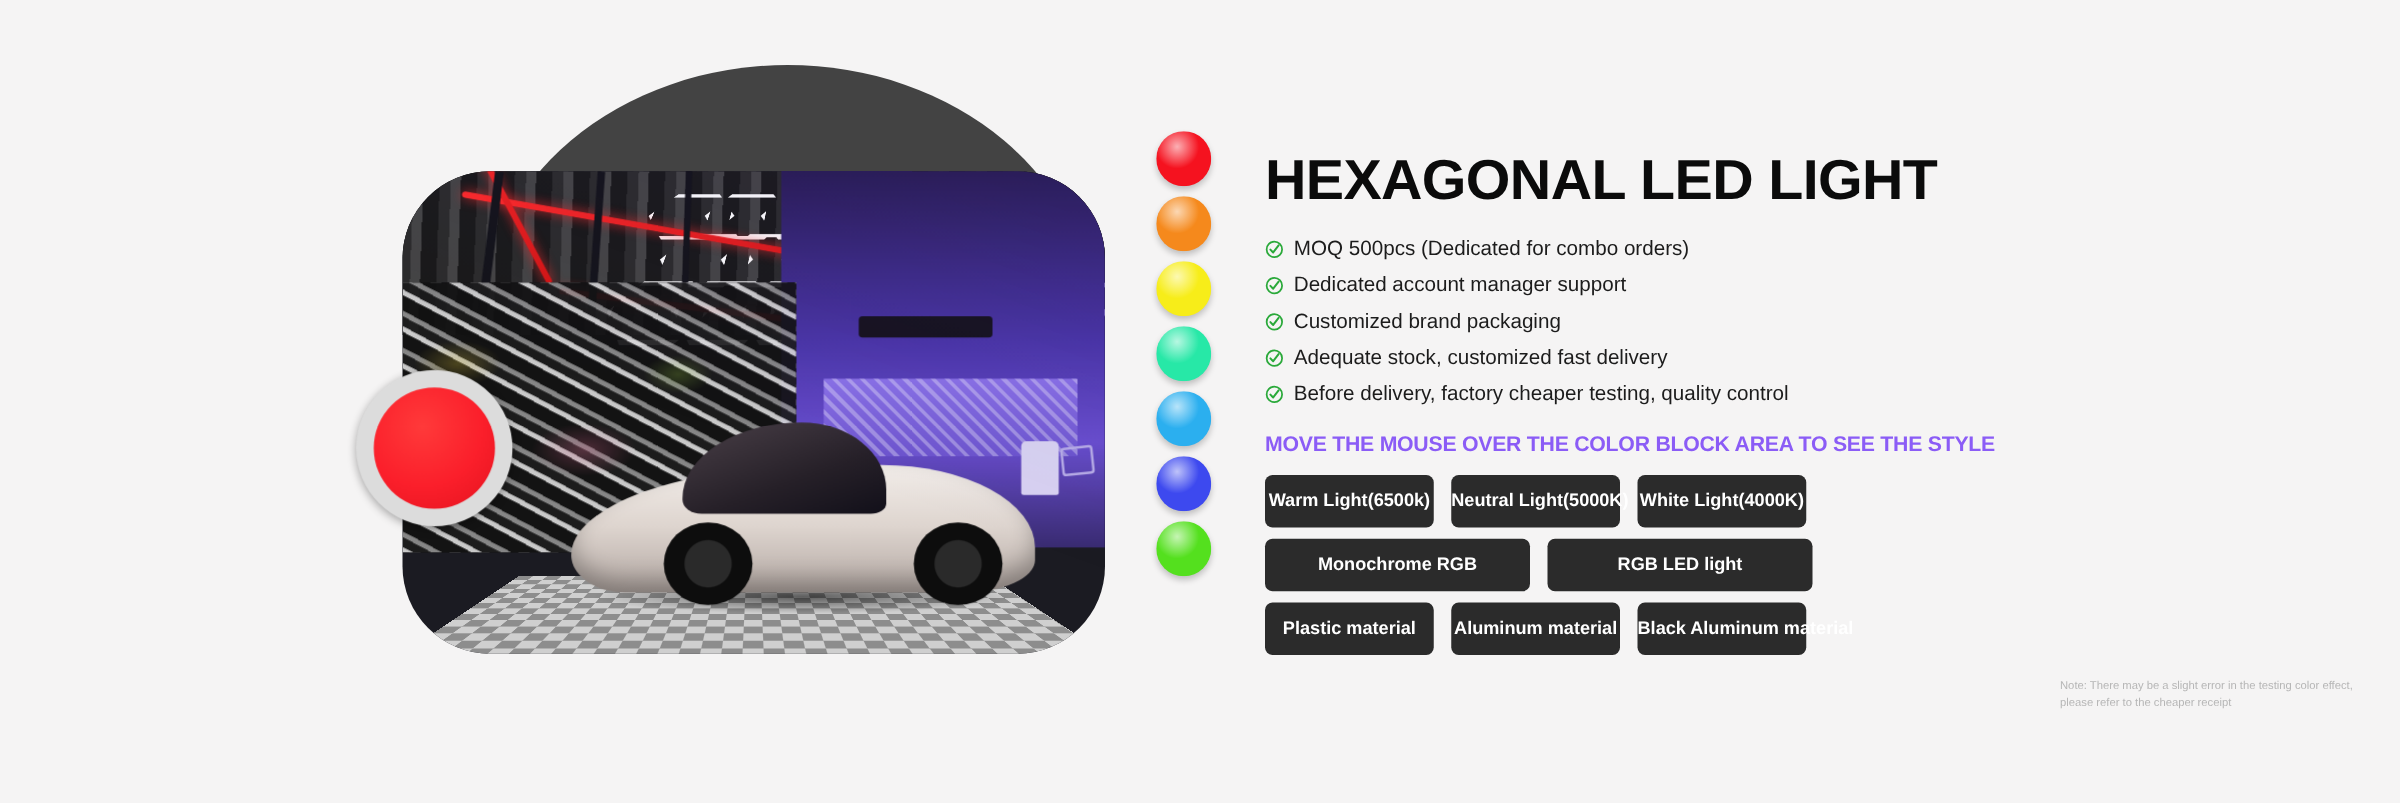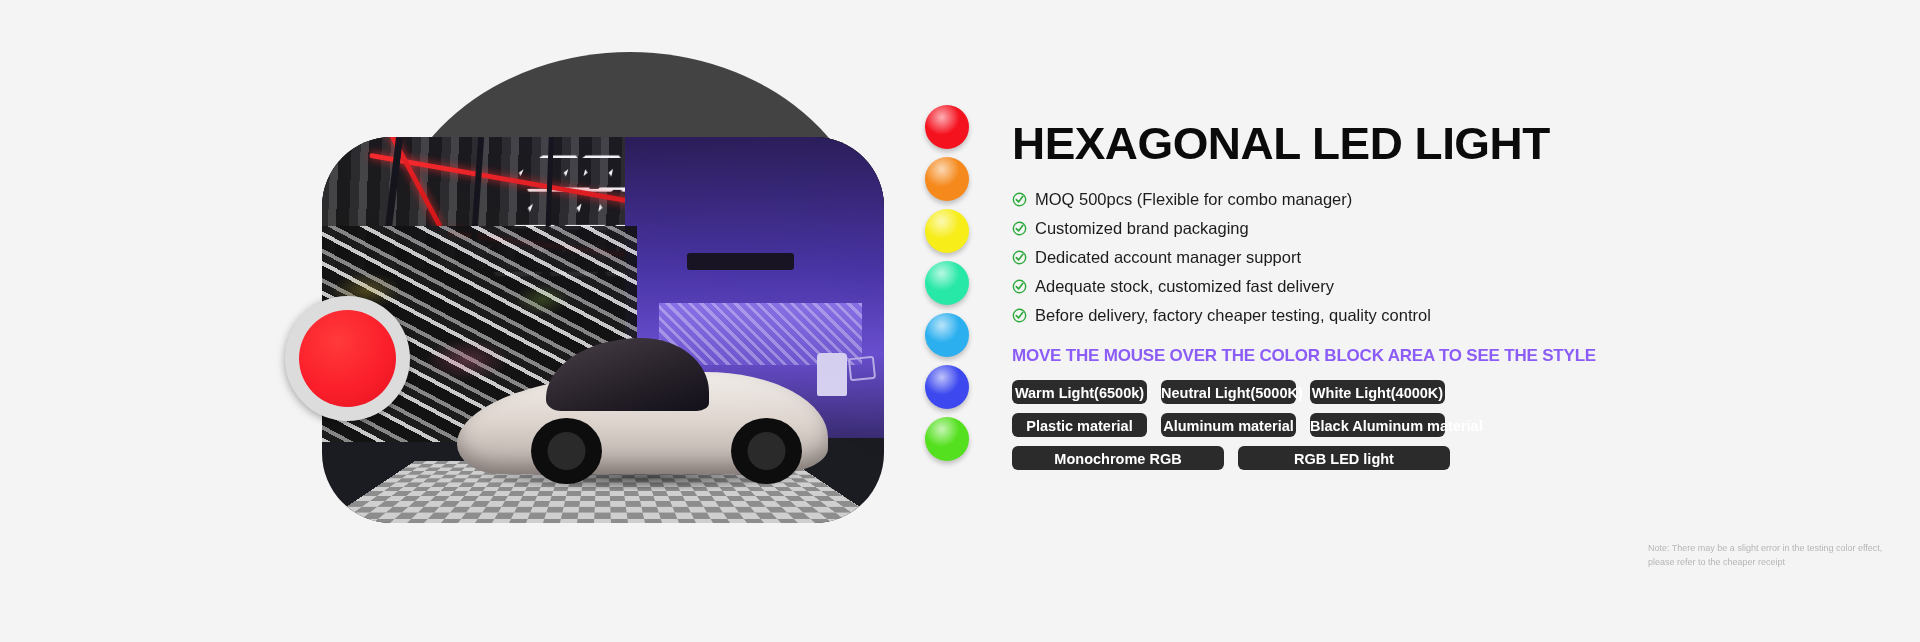--- a/index.html
+++ b/index.html
@@ -310,21 +310,21 @@
     margin-bottom: 9px;
   }
   .option-btn {
     background: #2b2b2b;
     color: #ffffff;
     font-size: 14.5px;
     font-weight: bold;
     border: none;
     border-radius: 6px;
     padding: 0 14px;
-    height: 24px;
+    height: 42px;
     line-height: 26px;
     text-align: center;
     cursor: pointer;
     white-space: nowrap;
     font-family: "Liberation Sans", sans-serif;
   }
   .option-row.thirds .option-btn { width: 135px; padding: 0; }
   .option-row.halves .option-btn { width: 212px; padding: 0; }
 
   
@@ -418,35 +418,35 @@
 <div id="info-panel">
 
   <h1 id="product-title">HEXAGONAL LED LIGHT</h1>
 
   <ul id="feature-list">
       <li class="feature-row">
         <svg class="check-icon" viewBox="0 0 16 16">
           <circle cx="8" cy="8" r="6.6" fill="none" stroke="#2aa93a" stroke-width="1.5"></circle>
           <path d="M4.6 8.2 L7 10.6 L11.6 4.6" fill="none" stroke="#2aa93a" stroke-width="1.7" stroke-linecap="round" stroke-linejoin="round"></path>
         </svg>
-        <span>MOQ 500pcs (Flexible for combo manager)</span>
+        <span>MOQ 500pcs (Dedicated for combo orders)</span>
+      </li>
+      <li class="feature-row">
+        <svg class="check-icon" viewBox="0 0 16 16">
+          <circle cx="8" cy="8" r="6.6" fill="none" stroke="#2aa93a" stroke-width="1.5"></circle>
+          <path d="M4.6 8.2 L7 10.6 L11.6 4.6" fill="none" stroke="#2aa93a" stroke-width="1.7" stroke-linecap="round" stroke-linejoin="round"></path>
+        </svg>
+        <span>Dedicated account manager support</span>
       </li>
       <li class="feature-row">
         <svg class="check-icon" viewBox="0 0 16 16">
           <circle cx="8" cy="8" r="6.6" fill="none" stroke="#2aa93a" stroke-width="1.5"></circle>
           <path d="M4.6 8.2 L7 10.6 L11.6 4.6" fill="none" stroke="#2aa93a" stroke-width="1.7" stroke-linecap="round" stroke-linejoin="round"></path>
         </svg>
         <span>Customized brand packaging</span>
-      </li>
-      <li class="feature-row">
-        <svg class="check-icon" viewBox="0 0 16 16">
-          <circle cx="8" cy="8" r="6.6" fill="none" stroke="#2aa93a" stroke-width="1.5"></circle>
-          <path d="M4.6 8.2 L7 10.6 L11.6 4.6" fill="none" stroke="#2aa93a" stroke-width="1.7" stroke-linecap="round" stroke-linejoin="round"></path>
-        </svg>
-        <span>Dedicated account manager support</span>
       </li>
       <li class="feature-row">
         <svg class="check-icon" viewBox="0 0 16 16">
           <circle cx="8" cy="8" r="6.6" fill="none" stroke="#2aa93a" stroke-width="1.5"></circle>
           <path d="M4.6 8.2 L7 10.6 L11.6 4.6" fill="none" stroke="#2aa93a" stroke-width="1.7" stroke-linecap="round" stroke-linejoin="round"></path>
         </svg>
         <span>Adequate stock, customized fast delivery</span>
       </li>
       <li class="feature-row">
         <svg class="check-icon" viewBox="0 0 16 16">
@@ -458,28 +458,28 @@
     </ul>
 
   <div id="hover-hint">MOVE THE MOUSE OVER THE COLOR BLOCK AREA TO SEE THE STYLE</div>
 
   <div id="option-groups">
       <div class="option-row thirds">
         <button class="option-btn">Warm Light(6500k)</button>
         <button class="option-btn">Neutral Light(5000K)</button>
         <button class="option-btn">White Light(4000K)</button>
       </div>
+      <div class="option-row halves">
+        <button class="option-btn">Monochrome RGB</button>
+        <button class="option-btn">RGB LED light</button>
+      </div>
       <div class="option-row thirds">
         <button class="option-btn">Plastic material</button>
         <button class="option-btn">Aluminum material</button>
         <button class="option-btn">Black Aluminum material</button>
       </div>
-      <div class="option-row halves">
-        <button class="option-btn">Monochrome RGB</button>
-        <button class="option-btn">RGB LED light</button>
-      </div>
     </div>
 </div>
 
 <div id="shooting-note">
   <div>Note: There may be a slight error in the testing color effect,</div>
   <div>please refer to the cheaper receipt</div>
 </div>
 
 </body></html>

